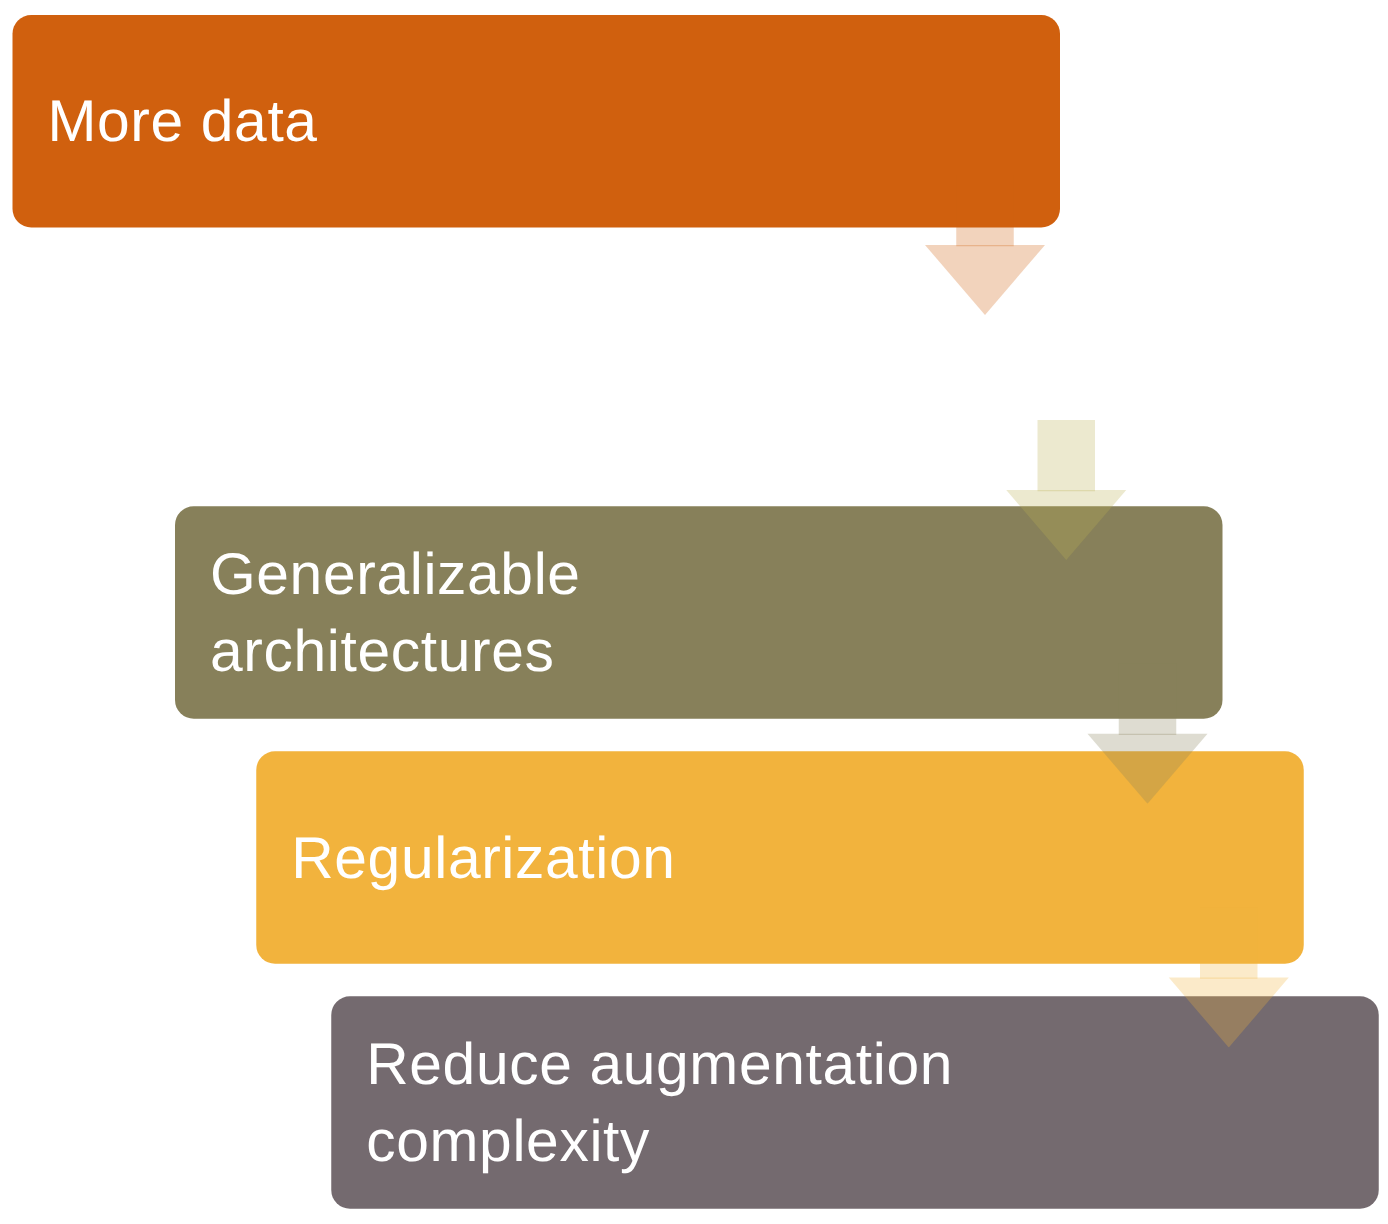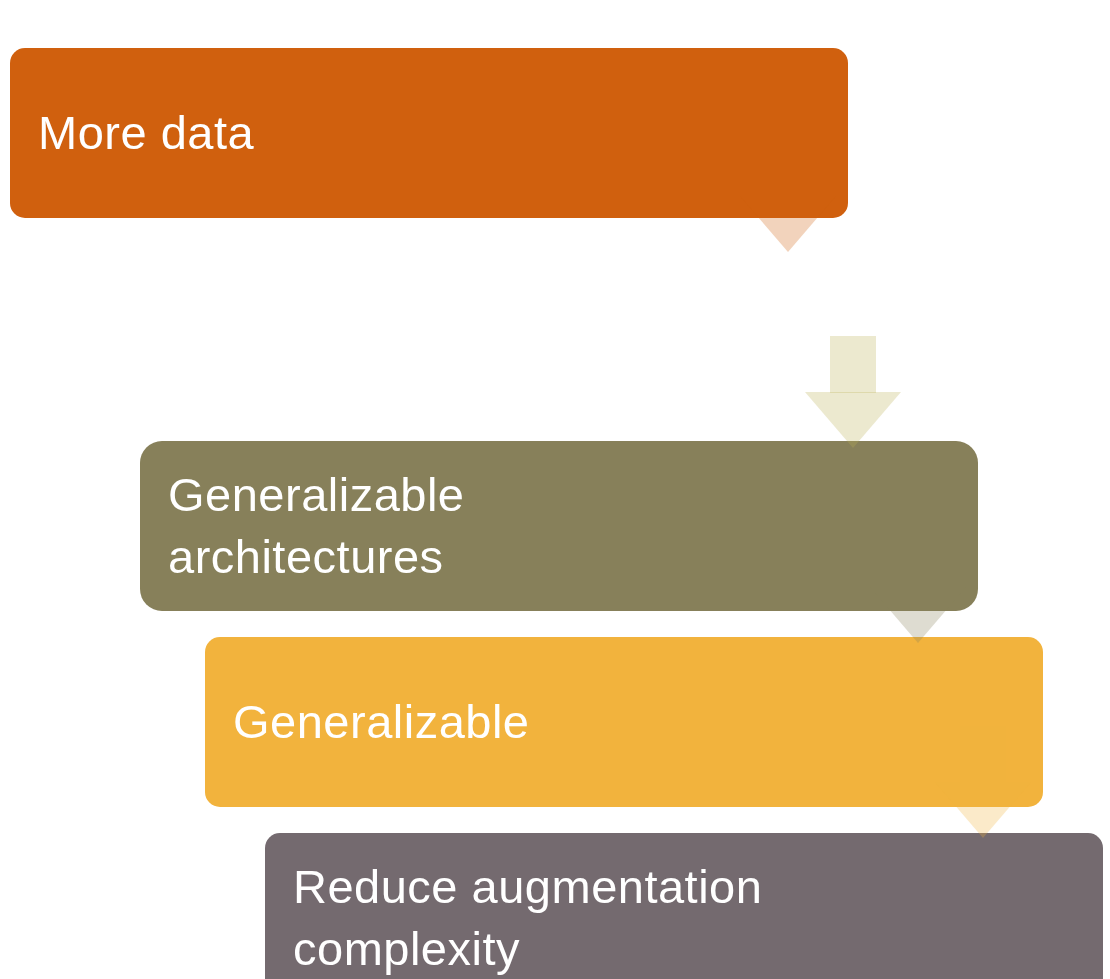--- a/index.html
+++ b/index.html
@@ -19,21 +19,20 @@
     position: absolute;
     width: 838px;
     height: 170px;
     border-radius: 15px;
     display: flex;
     align-items: center;
     box-sizing: border-box;
     padding-left: 28px;
     padding-right: 30px;
     z-index: 1;
-    margin-top: 36px;
   }
   .step-label {
     color: #ffffff;
     font-size: 47px;
     line-height: 1.32;
     font-weight: 400;
     max-width: 540px;
     letter-spacing: 0.5px;
   }
   .down-arrow {
@@ -48,26 +47,26 @@
 </head>
 <body style="background: rgb(255, 255, 255);">
 
 <div class="canvas">
 
   <div class="step-box" style="left: 10px; top: 12px; background-color: rgb(208, 96, 14);">
     <span class="step-label" style="color: rgb(255, 255, 255);">More data</span>
   </div>
 
 
-  <div class="step-box" style="left: 140px; top: 405px; background-color: rgb(135, 128, 90); border-radius: 22px;">
+  <div class="step-box" style="left: 140px; top: 405px; background-color: rgb(135, 128, 90);">
     <span class="step-label" style="color: rgb(255, 255, 255);">Generalizable architectures</span>
   </div>
 
   <div class="step-box" style="left: 205px; top: 601px; background-color: rgb(242, 179, 61);">
-    <span class="step-label" style="color: rgb(255, 255, 255);">Generalizable</span>
+    <span class="step-label" style="color: rgb(255, 255, 255);">Regularization</span>
   </div>
 
   <div class="step-box" style="left: 265px; top: 797px; background-color: rgb(116, 106, 111);">
     <span class="step-label" style="color: rgb(255, 255, 255);">Reduce augmentation complexity</span>
   </div>
 
   <div class="down-arrow" style="left:738px; top:140px;">
     <svg width="100" height="112" viewBox="0 0 100 112">
       <rect class="arrow-shape" x="27" y="0" width="46" height="57" fill="#D0600E" fill-opacity="0.28"></rect>
       <polygon class="arrow-shape" points="2,56 98,56 50,112" fill="#D0600E" fill-opacity="0.28"></polygon>

